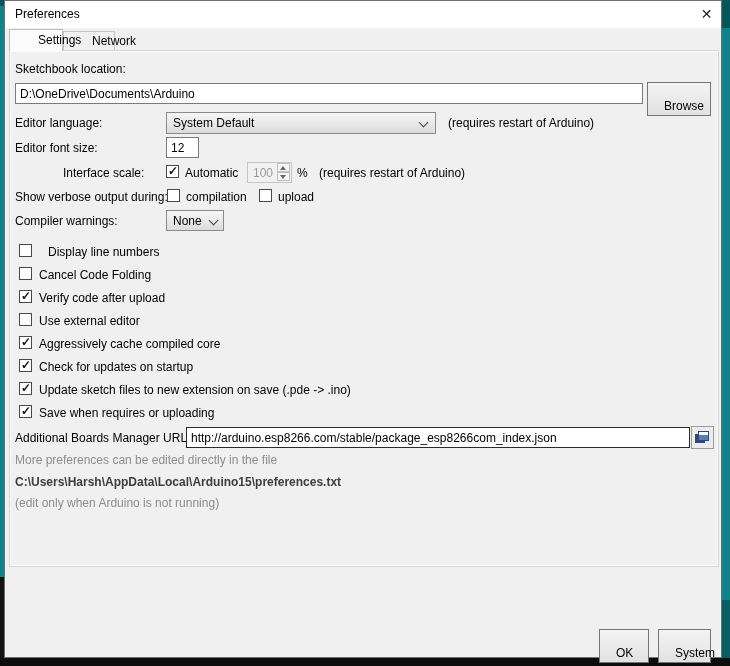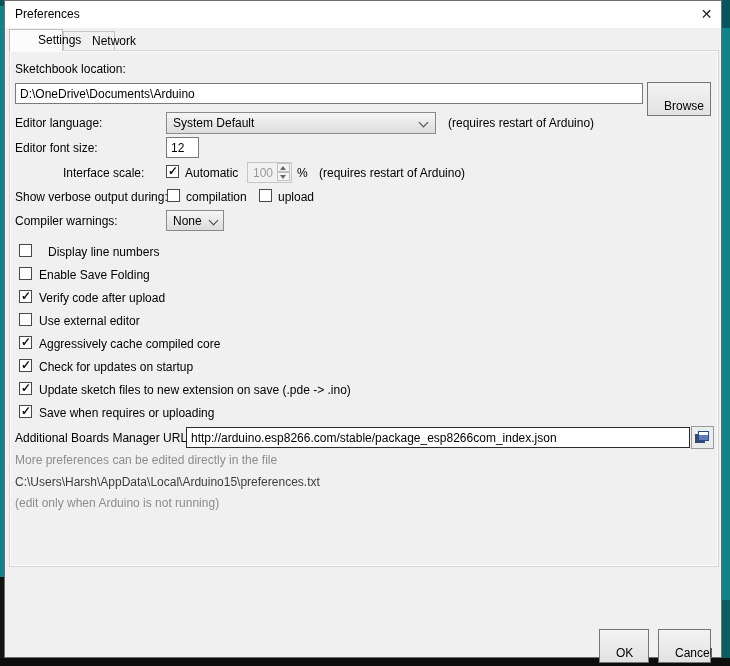--- a/index.html
+++ b/index.html
@@ -16,21 +16,21 @@
   
   .tab{position:absolute;box-sizing:border-box;text-align:center;font-size:12px;padding-left:28px;}
   .tab-active{left:4px;top:28px;width:54px;height:22px;background:#fcfcfc;
               border:1px solid #bdbdbd;border-bottom:none;line-height:21px;z-index:3;}
   .tab-inactive{left:58px;top:30px;width:52px;height:20px;background:#f0f0f0;
                 border:1px solid #c4c4c4;line-height:18px;z-index:1;}
   .panel{position:absolute;left:4px;top:49px;width:710px;height:517px;background:#f0f0f0;
          border:1px solid #d6d6d6;box-shadow:inset 0 0 0 1px #fafafa;box-sizing:border-box;z-index:2;}
   .lbl{position:absolute;white-space:nowrap;z-index:4;}
   .gray{color:#8c8c8c;}
-  .dark{color:#3d3d3d;}
+  .dark{color:#3d3d3d;font-weight:bold;}
   input.field{position:absolute;background:#fff;border:1px solid #7a7a7a;box-sizing:border-box;
               font-family:"Liberation Sans",sans-serif;font-size:12px;padding:1px 4px;z-index:4;}
   input.focus-field{border:1px solid #2b2b2b;}
   .btn{position:absolute;background:linear-gradient(#f3f3f3,#e2e2e2);border:1px solid #757575;
        box-sizing:border-box;font-family:Liberation Sans, sans-serif;font-size:12px;
        text-align:center;z-index:4;padding:16px;}
   .combo{position:absolute;background:linear-gradient(#f6f6f6,#dcdcdc);border:1px solid #8a8a8a;
          box-sizing:border-box;z-index:4;}
   .combo .txt{position:absolute;left:6px;top:3px;font-size:12px;white-space:nowrap;}
   .chev{position:absolute;right:8px;top:6px;width:6px;height:6px;
@@ -119,21 +119,21 @@
     <div class="lbl" style="left:10px;top:213px;">Compiler warnings:</div>
     <div class="combo" style="left:161px;top:209px;width:58px;height:21px;">
       <span class="txt">None</span>
       <span class="chev" style="right:6px;"></span>
     </div>
 
     <span class="cb" style="left:14px;top:243px;"></span>
     <div class="lbl" style="left:34px;top:244px;margin-left:9px;">Display line numbers</div>
 
     <span class="cb" style="left:14px;top:266px;"></span>
-    <div class="lbl" style="left:34px;top:267px;">Enable Save Folding</div>
+    <div class="lbl" style="left:34px;top:267px;">Cancel Code Folding</div>
 
     <span class="cb on" style="left:14px;top:289px;"></span>
     <div class="lbl" style="left:34px;top:290px;">Verify code after upload</div>
 
     <span class="cb" style="left:14px;top:312px;"></span>
     <div class="lbl" style="left:34px;top:313px;">Use external editor</div>
 
     <span class="cb on" style="left:14px;top:335px;"></span>
     <div class="lbl" style="left:34px;top:336px;">Aggressively cache compiled core</div>
 
@@ -153,16 +153,16 @@
         <span class="back"></span>
           <span class="front"></span>
       </span>
     </div>
 
     <div class="lbl gray" style="left:10px;top:452px;">More preferences can be edited directly in the file</div>
     <div class="lbl dark" style="left:10px;top:474px;">C:\Users\Harsh\AppData\Local\Arduino15\preferences.txt</div>
     <div class="lbl gray" style="left:10px;top:495px;">(edit only when Arduino is not running)</div>
 
     <button class="btn" style="left:594px;top:628px;width:50px;height:23px;">OK</button>
-    <button class="btn" style="left:653px;top:628px;width:53px;height:23px;">Cancel</button>
+    <button class="btn" style="left:653px;top:628px;width:53px;height:23px;">System</button>
 
   </div>
 </div>
 
 </body></html>

